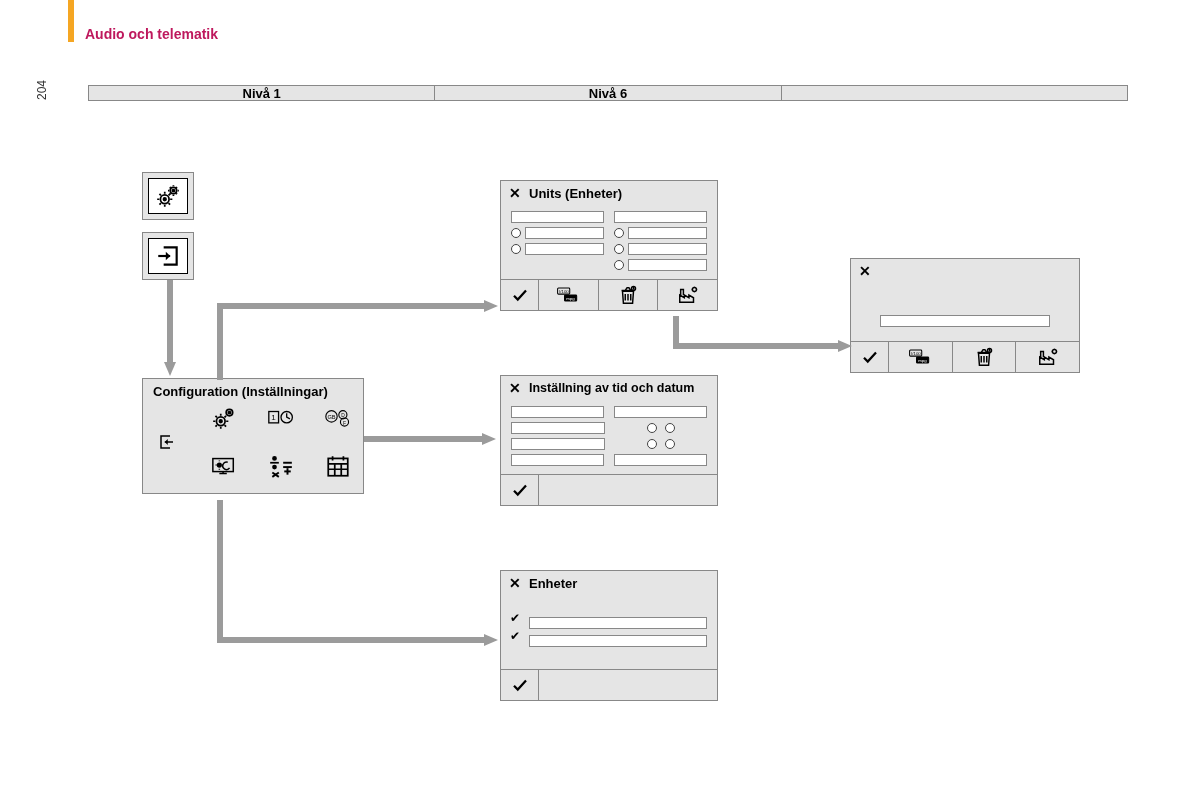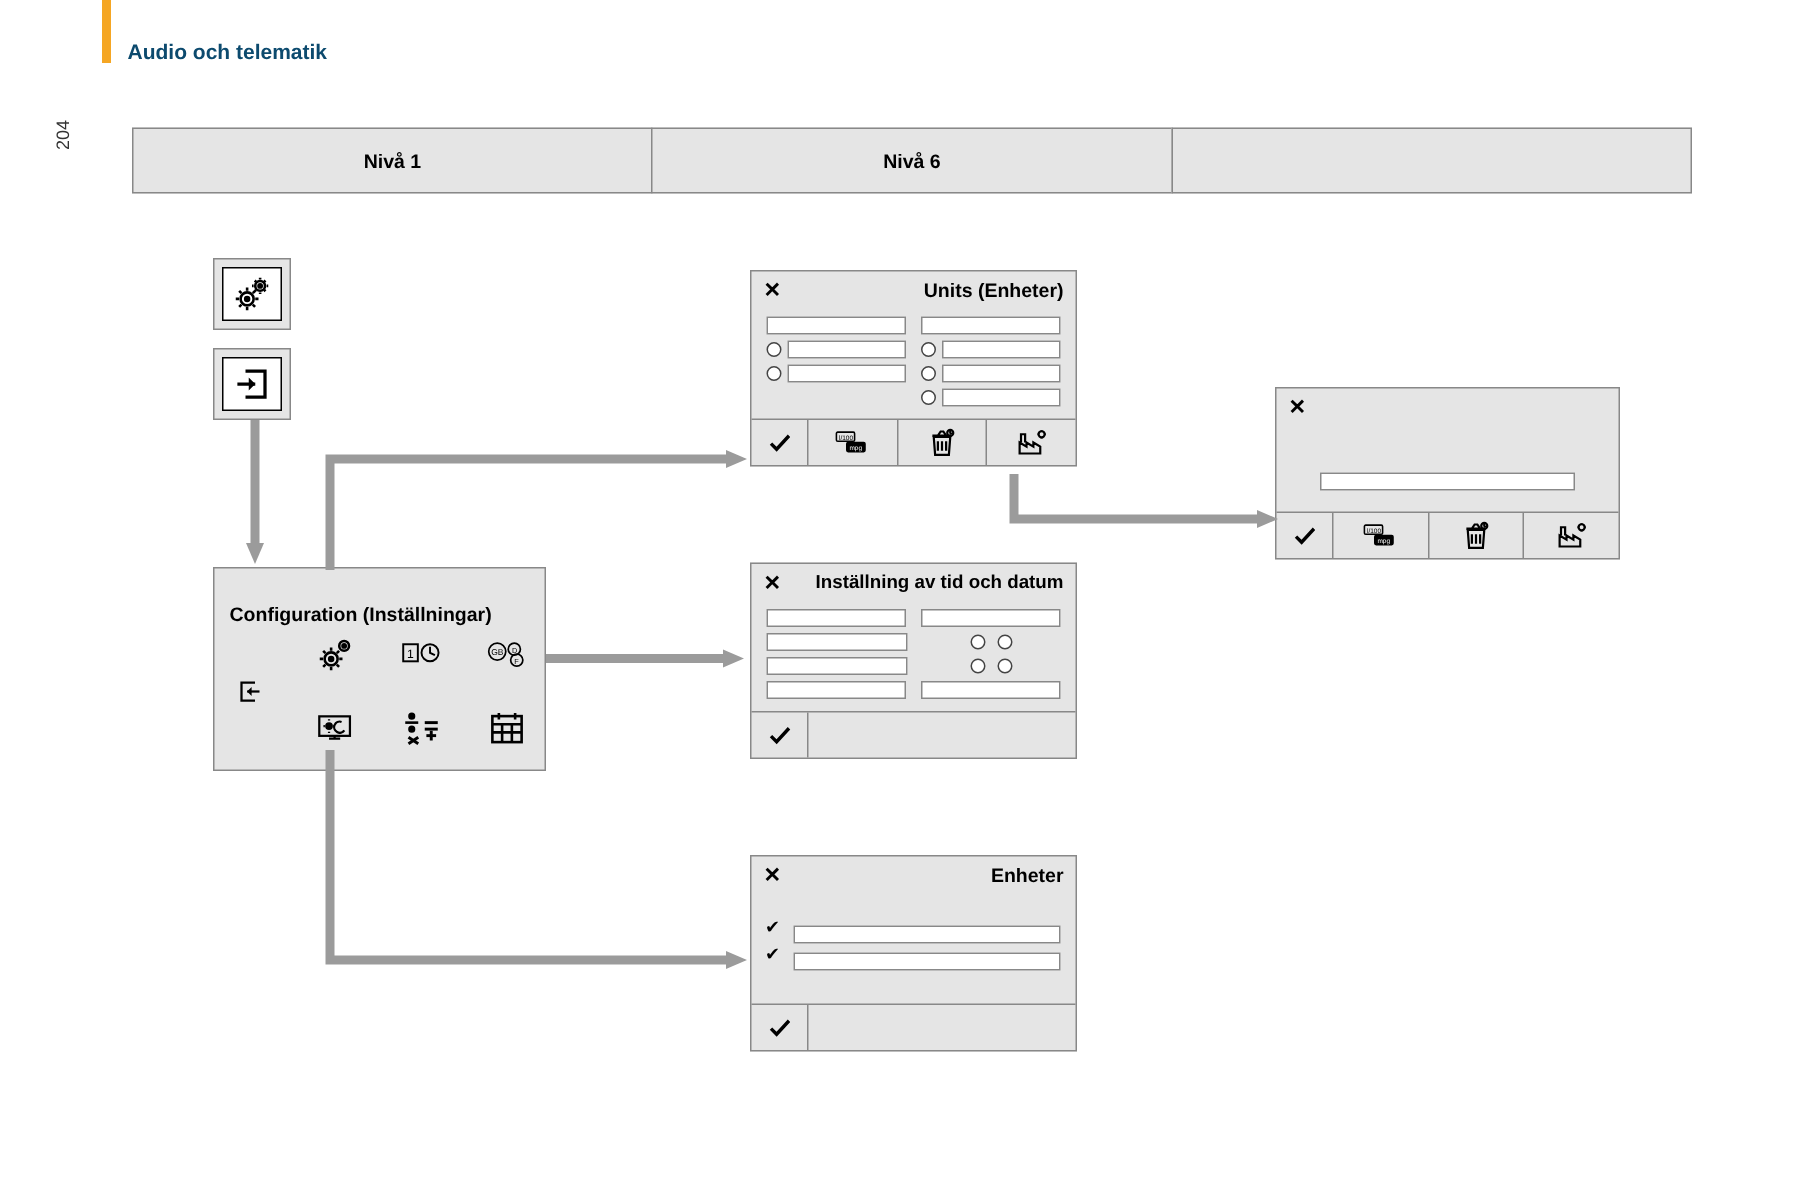--- a/index.html
+++ b/index.html
@@ -16,34 +16,34 @@
   .orange-tab {
     position: absolute;
     left: 68px; top: 0; width: 6px; height: 42px;
     background: #f5a623;
   }
   .header-title {
     position: absolute;
     left: 85px; top: 26px;
     font-weight: bold;
     font-size: 14px;
-    color: #0c4a6e;
+    color: #be185d;
     text-align: center;
   }
   .page-number {
     position: absolute;
     left: 35px; top: 100px;
     font-size: 12px;
     color: #333;
     transform: rotate(-90deg);
     transform-origin: left top;
   }
   .level-bar {
     position: absolute;
-    left: 88px; top: 85px; width: 1040px; height: 44px;
+    left: 88px; top: 85px; width: 1040px; height: 16px;
     display: flex;
   }
   .level-cell {
     flex: 1;
     border: 1px solid #888;
     background: #e5e5e5;
     display: flex; align-items: center; justify-content: center;
     font-weight: bold; font-size: 13px;
     margin-left: -1px;
   }
@@ -69,21 +69,21 @@
   }
   .panel-title-row {
     display: flex; align-items: center;
     padding: 4px 8px 2px 8px;
     font-weight: bold; font-size: 13px;
   }
   .close-x {
     width: 14px; font-weight: bold; font-size: 14px;
     margin-right: 6px;
   }
-  .panel-title { flex: 1; text-align: right; }
+  .panel-title { flex: 1; text-align: left; }
   .panel-body { padding: 4px 10px 8px 10px; }
   .slot-row { display: flex; gap: 10px; margin-top: 4px; align-items: center; }
   .slot {
     height: 12px; border: 1px solid #888; background: #fff; flex: 1;
   }
   .radio-slot { display: flex; align-items: center; gap: 4px; flex: 1; }
   .radio {
     width: 10px; height: 10px; border-radius: 50%; border: 1.5px solid #444; background: #fff;
     flex: 0 0 auto;
   }
@@ -103,21 +103,21 @@
     flex: 1; height: 30px; border-right: 1px solid #888;
     display: flex; align-items: center; justify-content: center;
   }
   .tool-cell:last-child { border-right: none; }
 
   .config-panel {
     position: absolute;
     border: 1px solid #888; background: #e5e5e5;
   }
   .config-title {
-    font-weight: bold; font-size: 13px; padding: 23px 10px 2px 10px;
+    font-weight: bold; font-size: 13px; padding: 5px 10px 2px 10px;
   }
   .config-grid {
     display: grid; grid-template-columns: 28px 1fr 1fr 1fr;
     padding: 4px 10px 10px 10px; row-gap: 18px; column-gap: 28px;
     align-items: center; justify-items: center;
   }
   .side-icon { grid-column: 1; }
 
   svg.arrow { position: absolute; overflow: visible; pointer-events: none; }
   .arrow path, .arrow line { stroke: #9b9b9b; stroke-width: 6; fill: none; }

